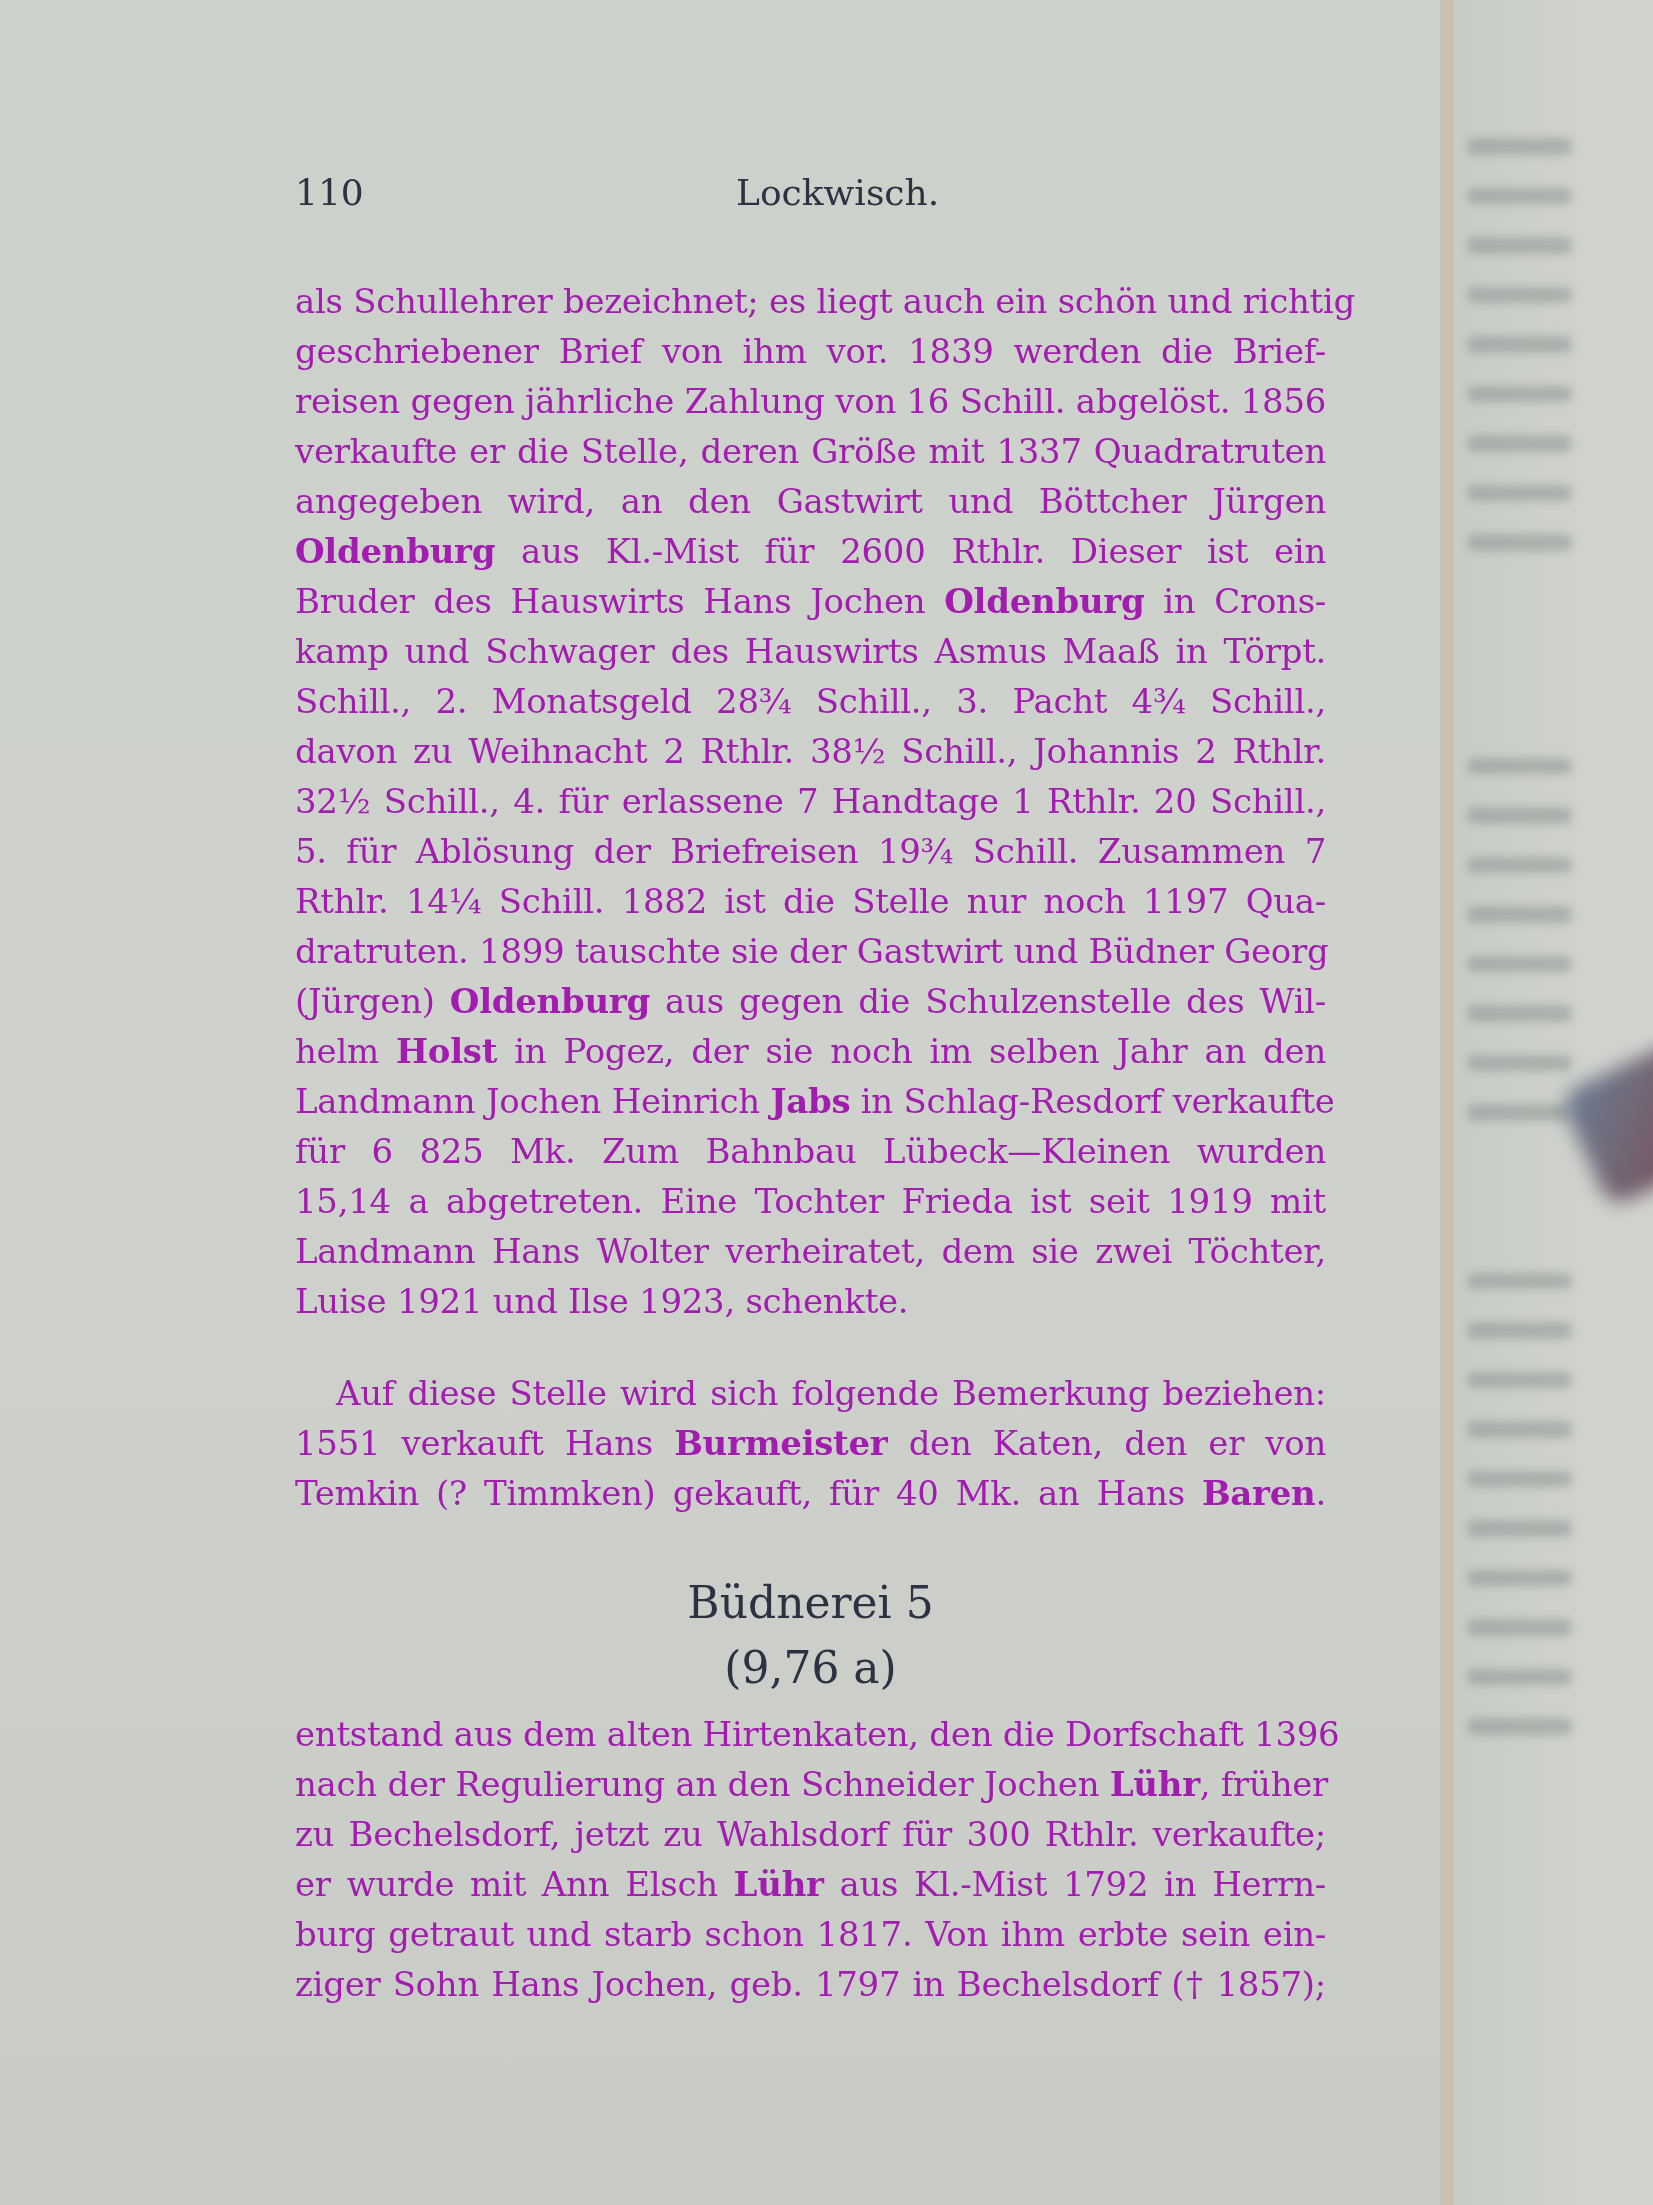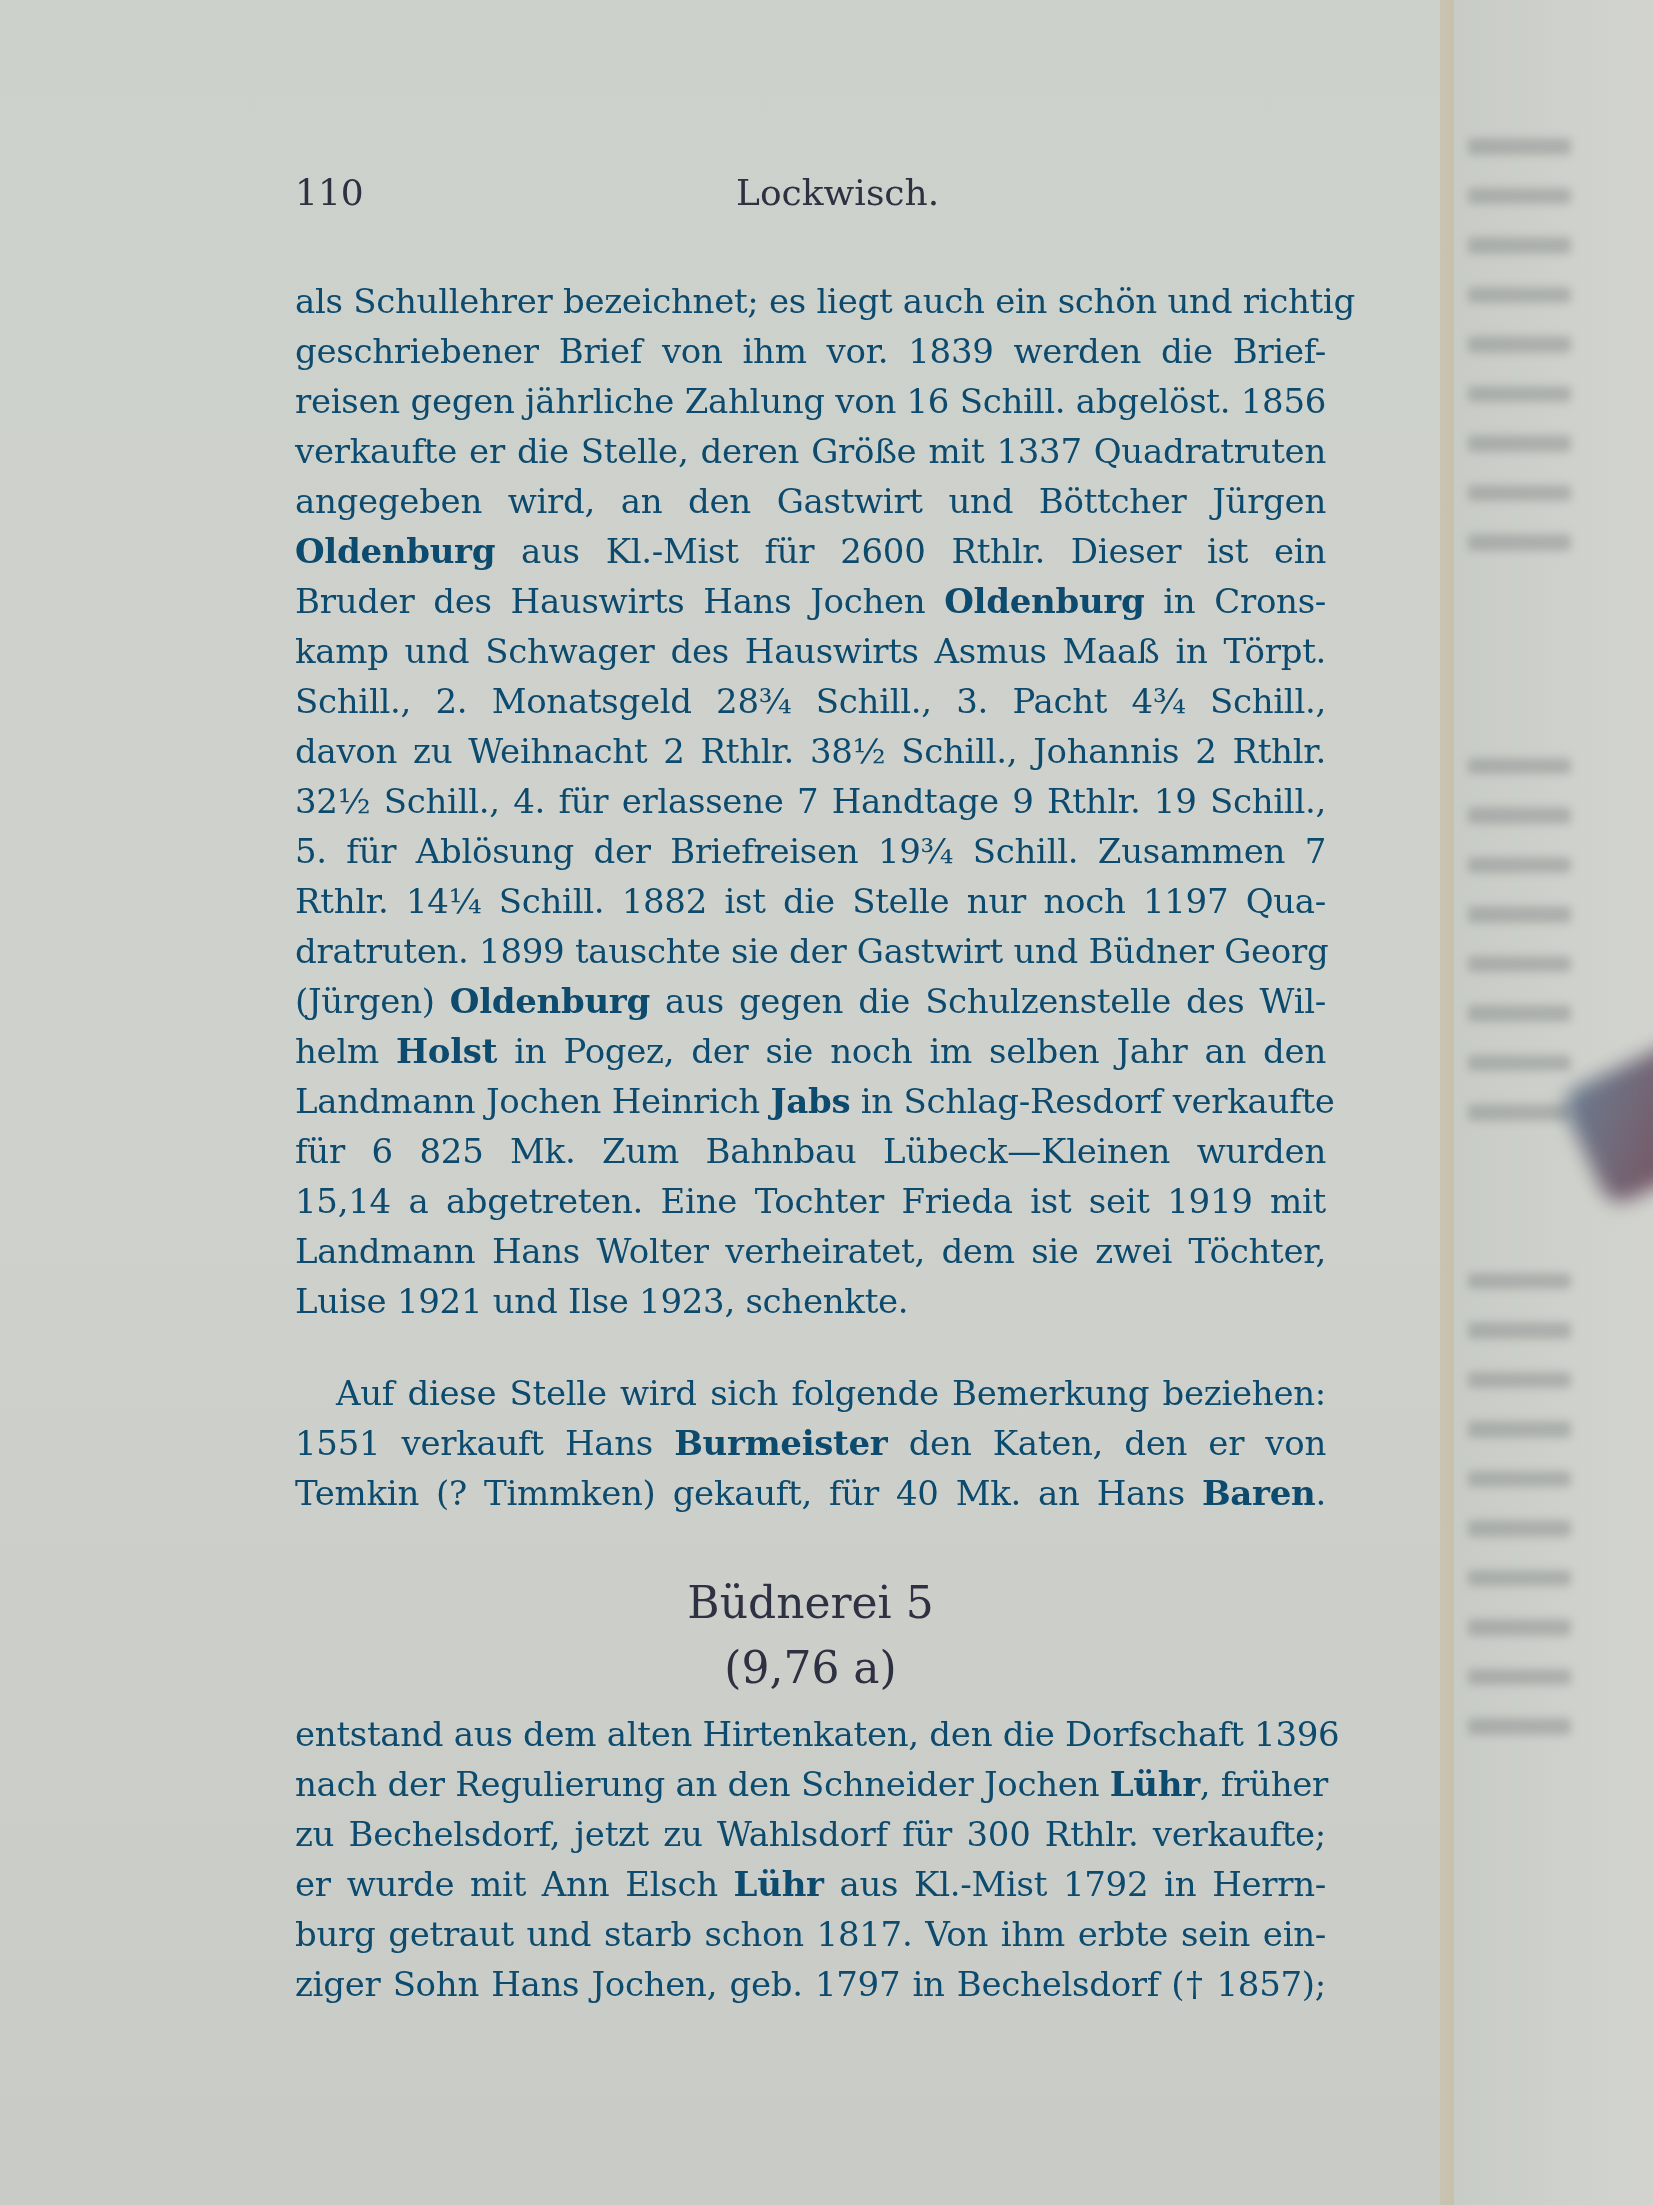--- a/index.html
+++ b/index.html
@@ -25,21 +25,21 @@
       height: 16.5px; margin: 33px 0 0 13.8px; width: 103px;
       background: rgba(110,115,115,0.35); filter: blur(4.1px); border-radius: 4.1px;
     }
     .bookmark-shape {
       position: absolute; left: 124px; top: 1061px; width: 138px; height: 124px;
       background: linear-gradient(135deg, #6a7f93 0%, #765c6a 60%, #70505c 100%);
       filter: blur(9.6px); transform: rotate(-25deg); border-radius: 20.7px;
     }
     .text-block {
       position: absolute; left: 295px; width: 1031px;
-      color: #0c4a6e;
+      color: #a21caf;
       font-family: "DejaVu Serif", serif;
       font-size: 34px;
       letter-spacing: -0.3px;
     }
     .header {
       position: absolute; top: 172px; left: 295px; width: 1031px; height: 48px;
       color: #2e3142; font-size: 36px;
     }
     .header .page-number { position: absolute; left: 0; top: 0; }
     .header .running-title { position: absolute; left: 441px; top: 0; }
@@ -102,21 +102,21 @@
   <span class="line">als Schullehrer bezeichnet; es liegt auch ein schön und richtig</span>
   <span class="line">geschriebener Brief von ihm vor.  1839 werden die Brief-</span>
   <span class="line">reisen gegen jährliche Zahlung von 16 Schill. abgelöst.  1856</span>
   <span class="line">verkaufte er die Stelle, deren Größe mit 1337 Quadratruten</span>
   <span class="line">angegeben wird, an den Gastwirt und Böttcher Jürgen</span>
   <span class="line"><b class="bold">Oldenburg</b> aus Kl.-Mist für 2600 Rthlr.  Dieser ist ein</span>
   <span class="line">Bruder des Hauswirts Hans Jochen <b class="bold">Oldenburg</b> in Crons-</span>
   <span class="line">kamp und Schwager des Hauswirts Asmus Maaß in Törpt.</span>
   <span class="line">Schill., 2. Monatsgeld 28¾ Schill., 3. Pacht 4¾ Schill.,</span>
   <span class="line">davon zu Weihnacht 2 Rthlr. 38½ Schill., Johannis 2 Rthlr.</span>
-  <span class="line">32½ Schill., 4. für erlassene 7 Handtage 9 Rthlr. 19 Schill.,</span>
+  <span class="line">32½ Schill., 4. für erlassene 7 Handtage 1 Rthlr. 20 Schill.,</span>
   <span class="line">5. für Ablösung der Briefreisen 19¾ Schill.  Zusammen 7</span>
   <span class="line">Rthlr. 14¼ Schill.  1882 ist die Stelle nur noch 1197 Qua-</span>
   <span class="line">dratruten.  1899 tauschte sie der Gastwirt und Büdner Georg</span>
   <span class="line">(Jürgen) <b class="bold">Oldenburg</b> aus gegen die Schulzenstelle des Wil-</span>
   <span class="line">helm <b class="bold">Holst</b> in Pogez, der sie noch im selben Jahr an den</span>
   <span class="line">Landmann Jochen Heinrich <b class="bold">Jabs</b> in Schlag-Resdorf verkaufte</span>
   <span class="line">für 6 825 Mk.  Zum Bahnbau Lübeck—Kleinen wurden</span>
   <span class="line">15,14 a abgetreten.  Eine Tochter Frieda ist seit 1919 mit</span>
   <span class="line">Landmann Hans Wolter verheiratet, dem sie zwei Töchter,</span>
   <span class="line last">Luise 1921 und Ilse 1923, schenkte.</span>

